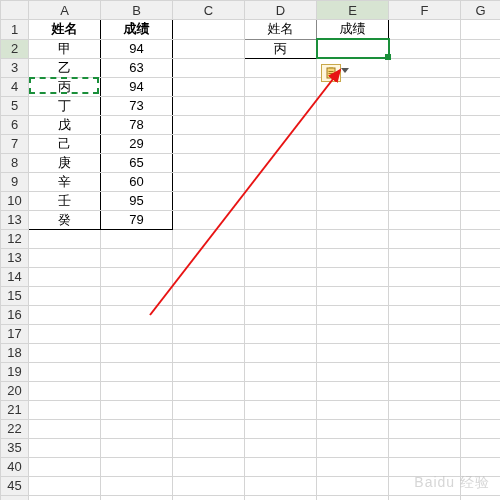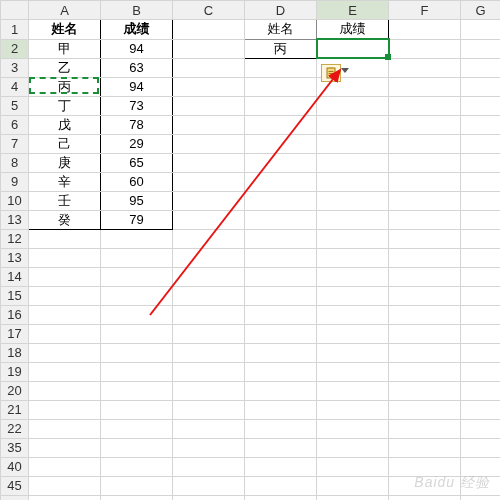--- a/index.html
+++ b/index.html
@@ -105,21 +105,20 @@
 
   
   th.hilite { background: #d7e4d2; }
 
   
   .wm {
     position:absolute;
     right:10px; bottom:8px;
     color:#bbb;
     font-size:14px;
-    font-style:italic;
     letter-spacing:1px;
     opacity:0.6;
     pointer-events:none;
   }
 </style>
 </head>
 <body>
 
 <div class="sheet">
 

